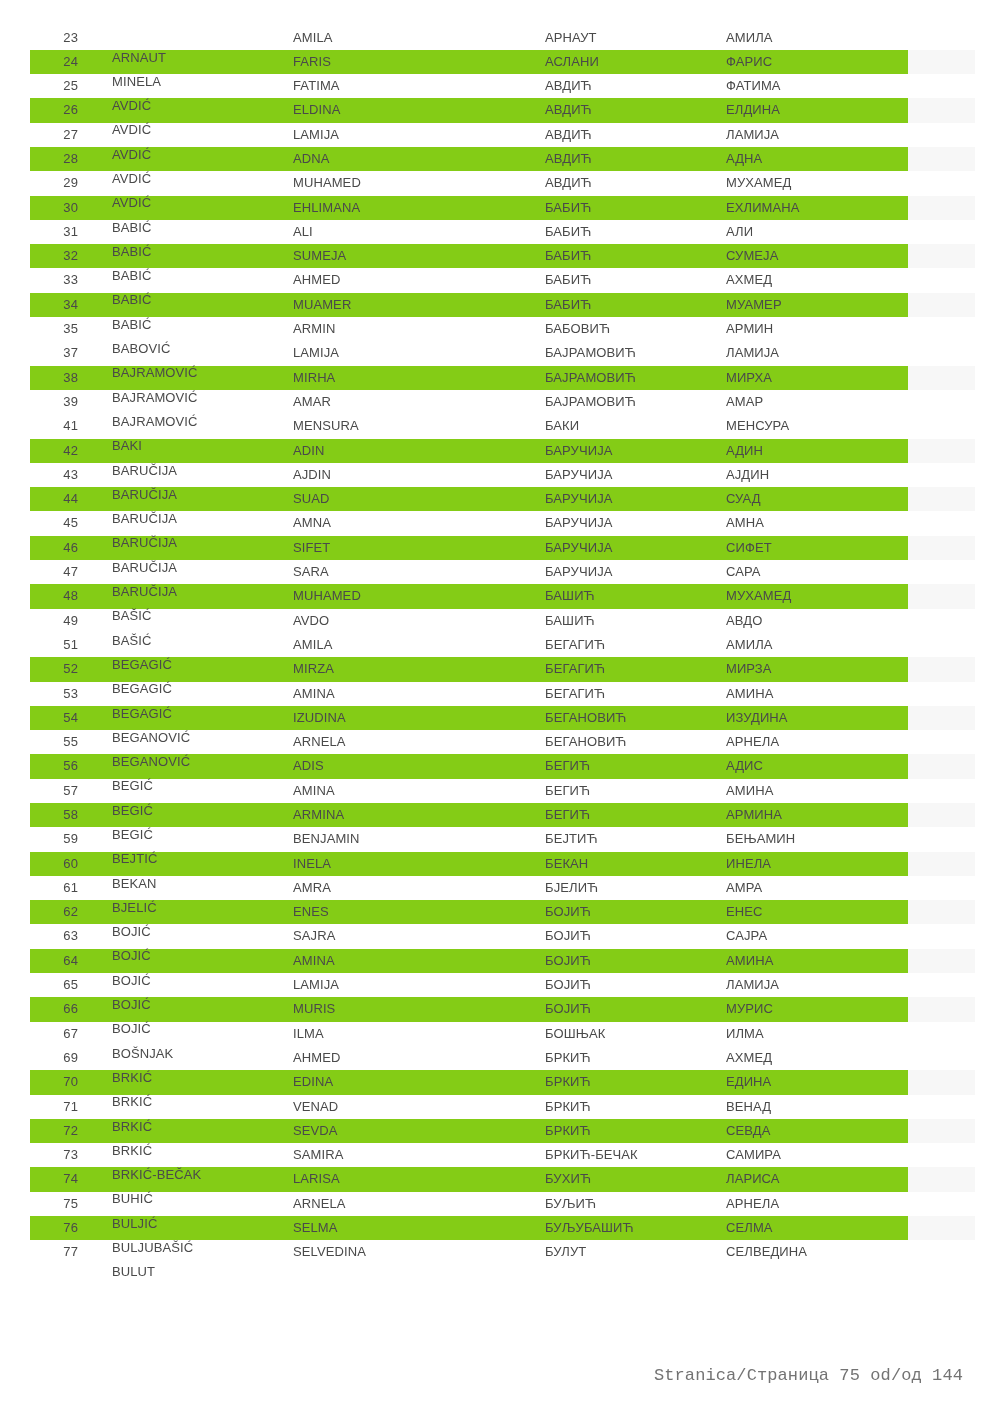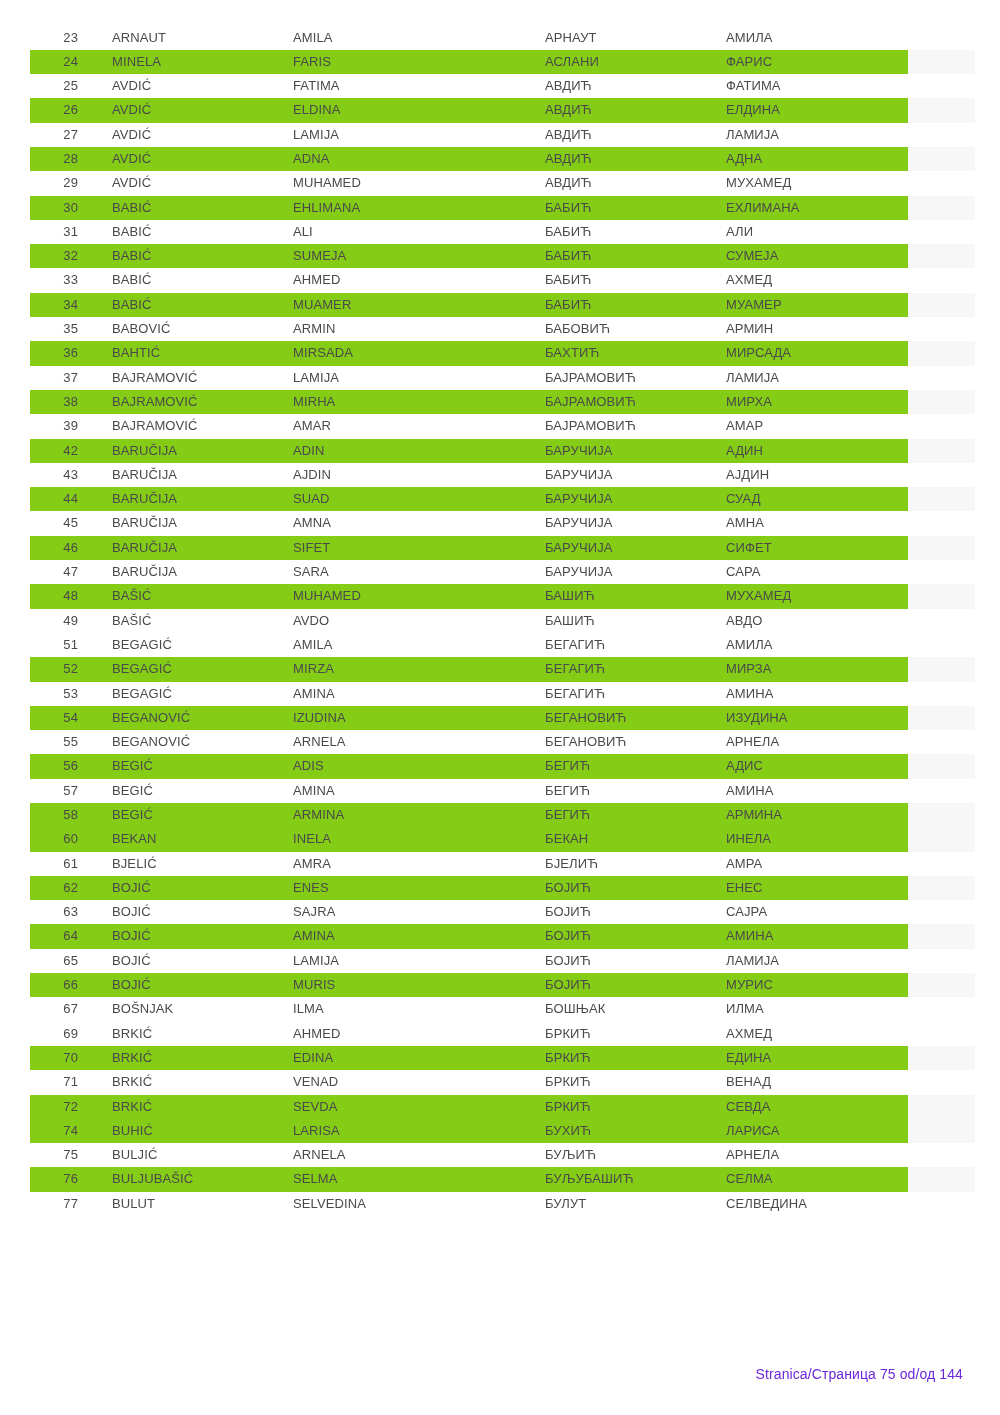--- a/index.html
+++ b/index.html
@@ -42,31 +42,32 @@
     height: 100%;
     background: #f7f7f7;
   }
   .c {
     position: absolute;
     top: 0;
     height: 100%;
     z-index: 1;
   }
   .c0 { left: 0;     width: 48px; text-align: right; }
-  .c1 { left: 82px;  }
+  .c1 { left: 82px; margin-top: 20px;  }
   .c2 { left: 263px; }
   .c3 { left: 515px; }
   .c4 { left: 696px; }
   .footer {
     position: absolute;
     top: 1366px;
     right: 37px;
-    font-size: 14px;
-    color: #6d28d9;
+    font-size: 17px;
+    color: #737373;
     letter-spacing: 0.1px;
+    font-family: Liberation Mono, monospace;
   }
 </style>
 </head>
 <body>
 
 <div class="page">
   <div class="rows" id="rows">
       <div class="row">
         <span class="c c0">23</span>
         <span class="c c1">ARNAUT</span>
@@ -151,27 +152,20 @@
         <span class="c c3">БАБИЋ</span>
         <span class="c c4">МУАМЕР</span>
       </div>
       <div class="row">
         <span class="c c0">35</span>
         <span class="c c1">BABOVIĆ</span>
         <span class="c c2">ARMIN</span>
         <span class="c c3">БАБОВИЋ</span>
         <span class="c c4">АРМИН</span>
       </div>
-      <div class="row striped">
-        <span class="c c0">36</span>
-        <span class="c c1">BAHTIĆ</span>
-        <span class="c c2">MIRSADA</span>
-        <span class="c c3">БАХТИЋ</span>
-        <span class="c c4">МИРСАДА</span>
-      </div>
       <div class="row">
         <span class="c c0">37</span>
         <span class="c c1">BAJRAMOVIĆ</span>
         <span class="c c2">LAMIJA</span>
         <span class="c c3">БАЈРАМОВИЋ</span>
         <span class="c c4">ЛАМИЈА</span>
       </div>
       <div class="row striped">
         <span class="c c0">38</span>
         <span class="c c1">BAJRAMOVIĆ</span>
@@ -179,20 +173,27 @@
         <span class="c c3">БАЈРАМОВИЋ</span>
         <span class="c c4">МИРХА</span>
       </div>
       <div class="row">
         <span class="c c0">39</span>
         <span class="c c1">BAJRAMOVIĆ</span>
         <span class="c c2">AMAR</span>
         <span class="c c3">БАЈРАМОВИЋ</span>
         <span class="c c4">АМАР</span>
       </div>
+      <div class="row">
+        <span class="c c0">41</span>
+        <span class="c c1">BAKI</span>
+        <span class="c c2">MENSURA</span>
+        <span class="c c3">БАКИ</span>
+        <span class="c c4">МЕНСУРА</span>
+      </div>
       <div class="row striped">
         <span class="c c0">42</span>
         <span class="c c1">BARUČIJA</span>
         <span class="c c2">ADIN</span>
         <span class="c c3">БАРУЧИЈА</span>
         <span class="c c4">АДИН</span>
       </div>
       <div class="row">
         <span class="c c0">43</span>
         <span class="c c1">BARUČIJA</span>
@@ -291,20 +292,27 @@
         <span class="c c3">БЕГИЋ</span>
         <span class="c c4">АМИНА</span>
       </div>
       <div class="row striped">
         <span class="c c0">58</span>
         <span class="c c1">BEGIĆ</span>
         <span class="c c2">ARMINA</span>
         <span class="c c3">БЕГИЋ</span>
         <span class="c c4">АРМИНА</span>
       </div>
+      <div class="row">
+        <span class="c c0">59</span>
+        <span class="c c1">BEJTIĆ</span>
+        <span class="c c2">BENJAMIN</span>
+        <span class="c c3">БЕЈТИЋ</span>
+        <span class="c c4">БЕЊАМИН</span>
+      </div>
       <div class="row striped">
         <span class="c c0">60</span>
         <span class="c c1">BEKAN</span>
         <span class="c c2">INELA</span>
         <span class="c c3">БЕКАН</span>
         <span class="c c4">ИНЕЛА</span>
       </div>
       <div class="row">
         <span class="c c0">61</span>
         <span class="c c1">BJELIĆ</span>
@@ -374,20 +382,27 @@
         <span class="c c2">VENAD</span>
         <span class="c c3">БРКИЋ</span>
         <span class="c c4">ВЕНАД</span>
       </div>
       <div class="row striped">
         <span class="c c0">72</span>
         <span class="c c1">BRKIĆ</span>
         <span class="c c2">SEVDA</span>
         <span class="c c3">БРКИЋ</span>
         <span class="c c4">СЕВДА</span>
+      </div>
+      <div class="row">
+        <span class="c c0">73</span>
+        <span class="c c1">BRKIĆ-BEČAK</span>
+        <span class="c c2">SAMIRA</span>
+        <span class="c c3">БРКИЋ-БЕЧАК</span>
+        <span class="c c4">САМИРА</span>
       </div>
       <div class="row striped">
         <span class="c c0">74</span>
         <span class="c c1">BUHIĆ</span>
         <span class="c c2">LARISA</span>
         <span class="c c3">БУХИЋ</span>
         <span class="c c4">ЛАРИСА</span>
       </div>
       <div class="row">
         <span class="c c0">75</span>

